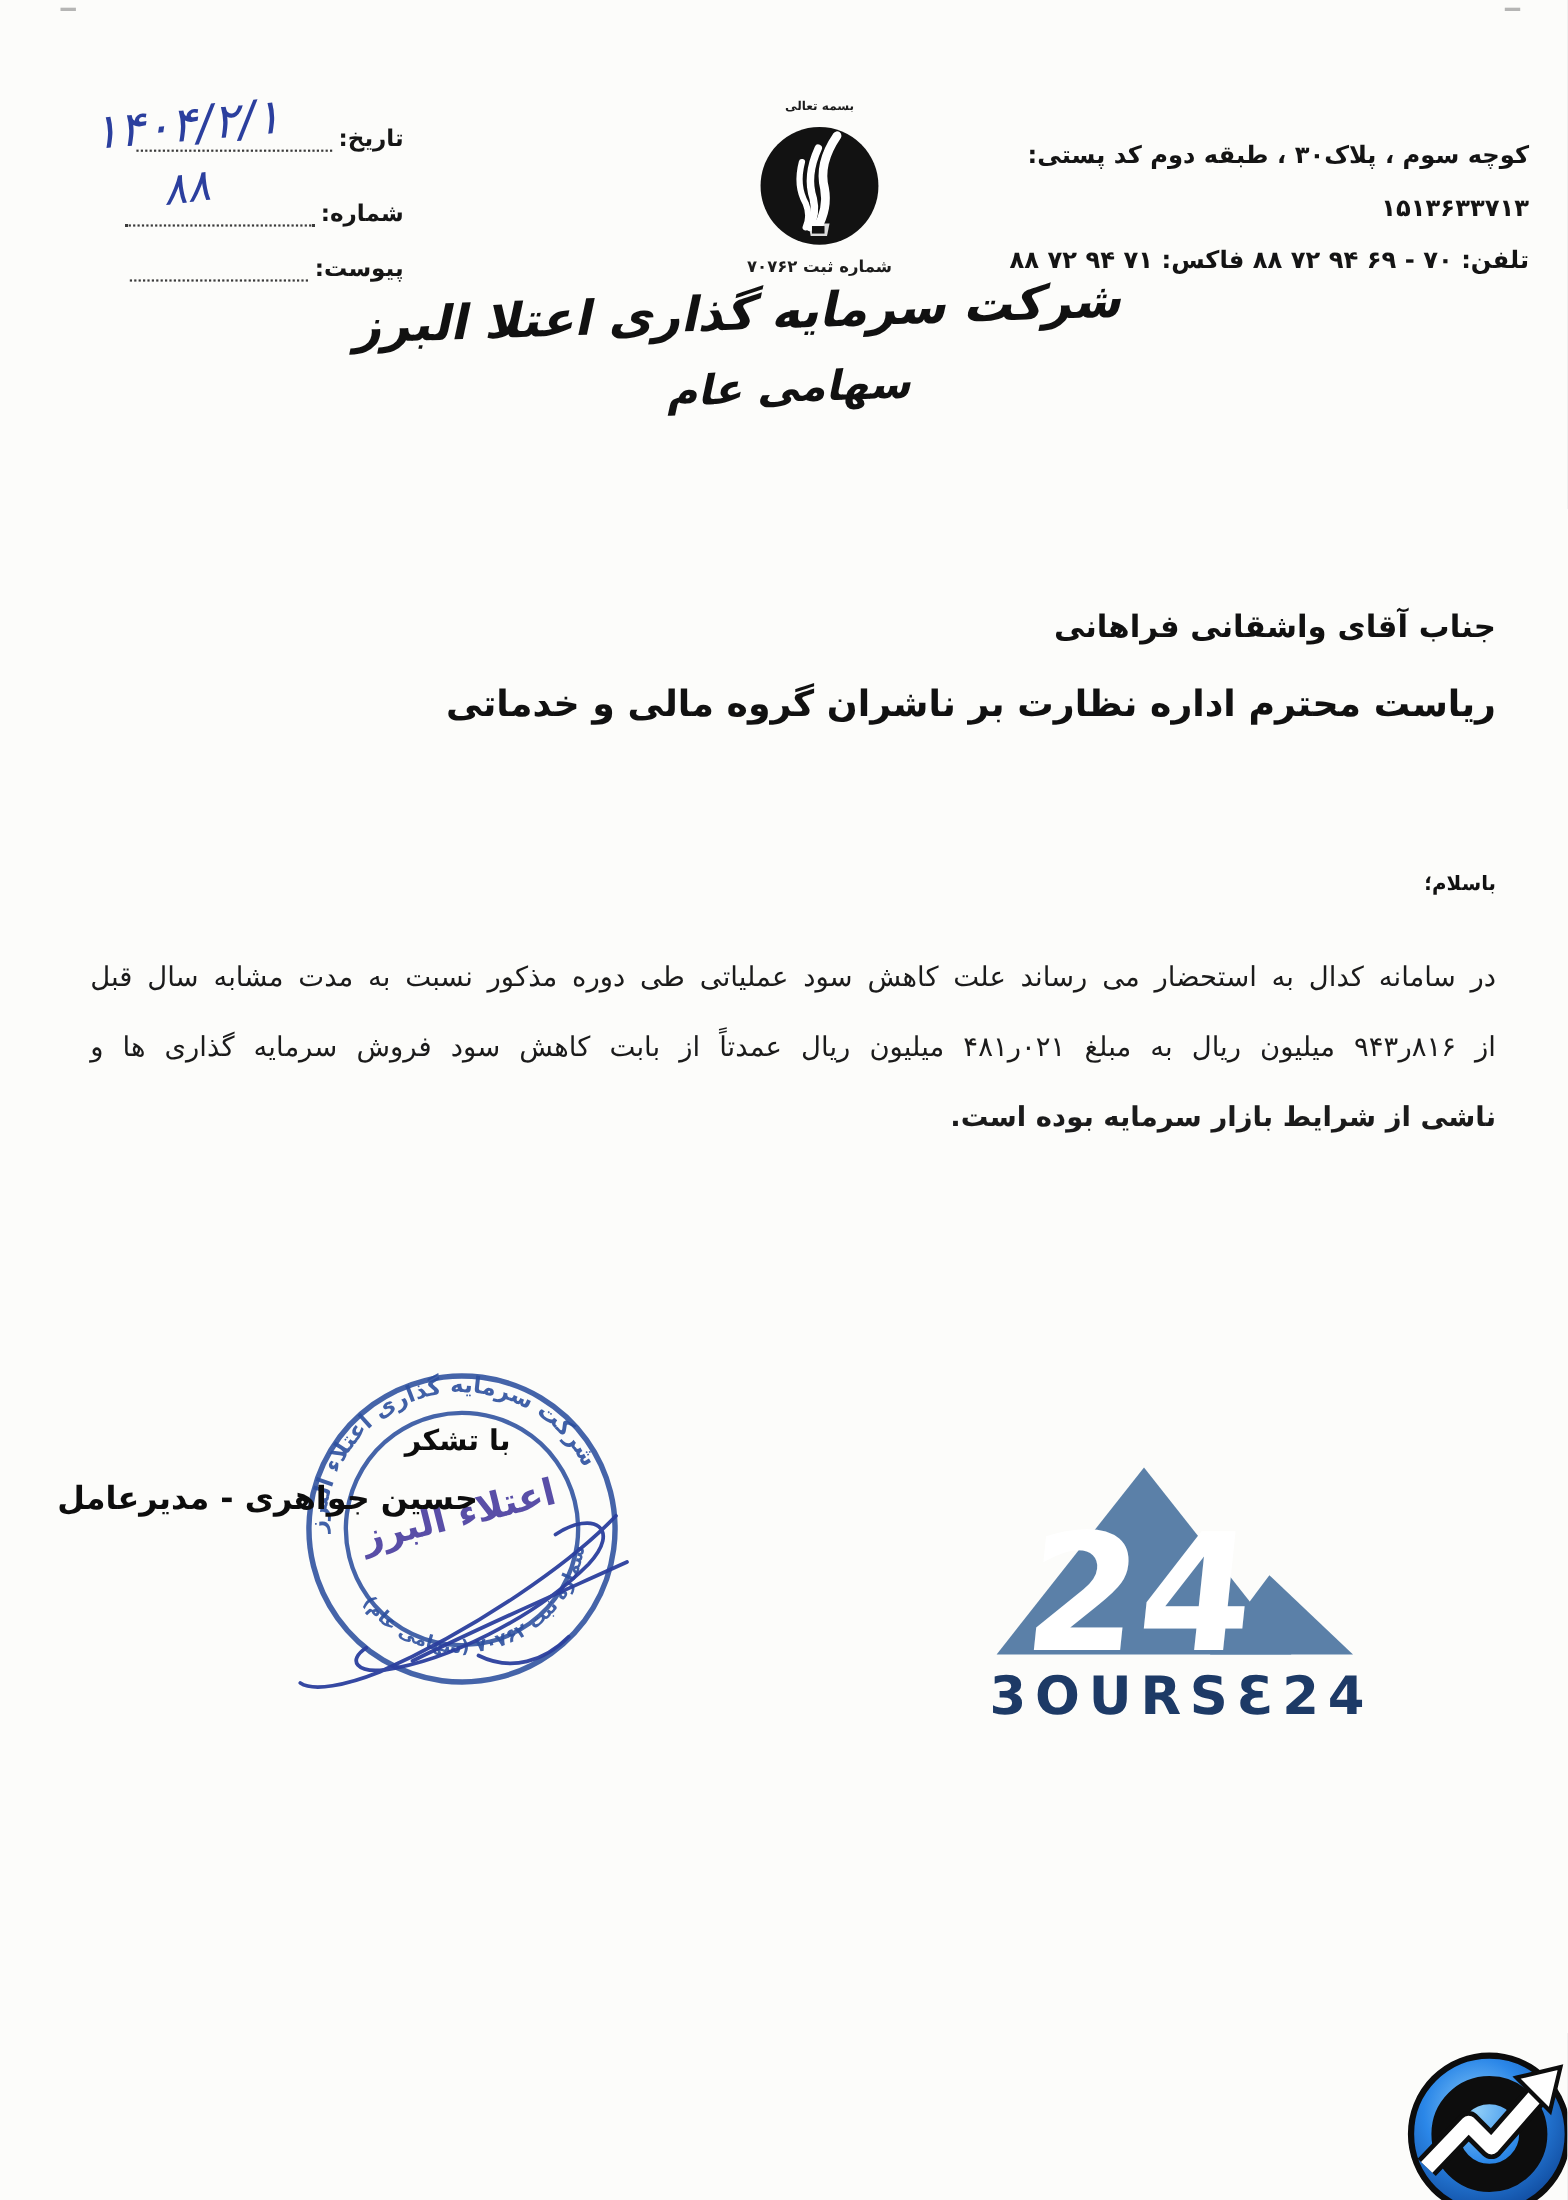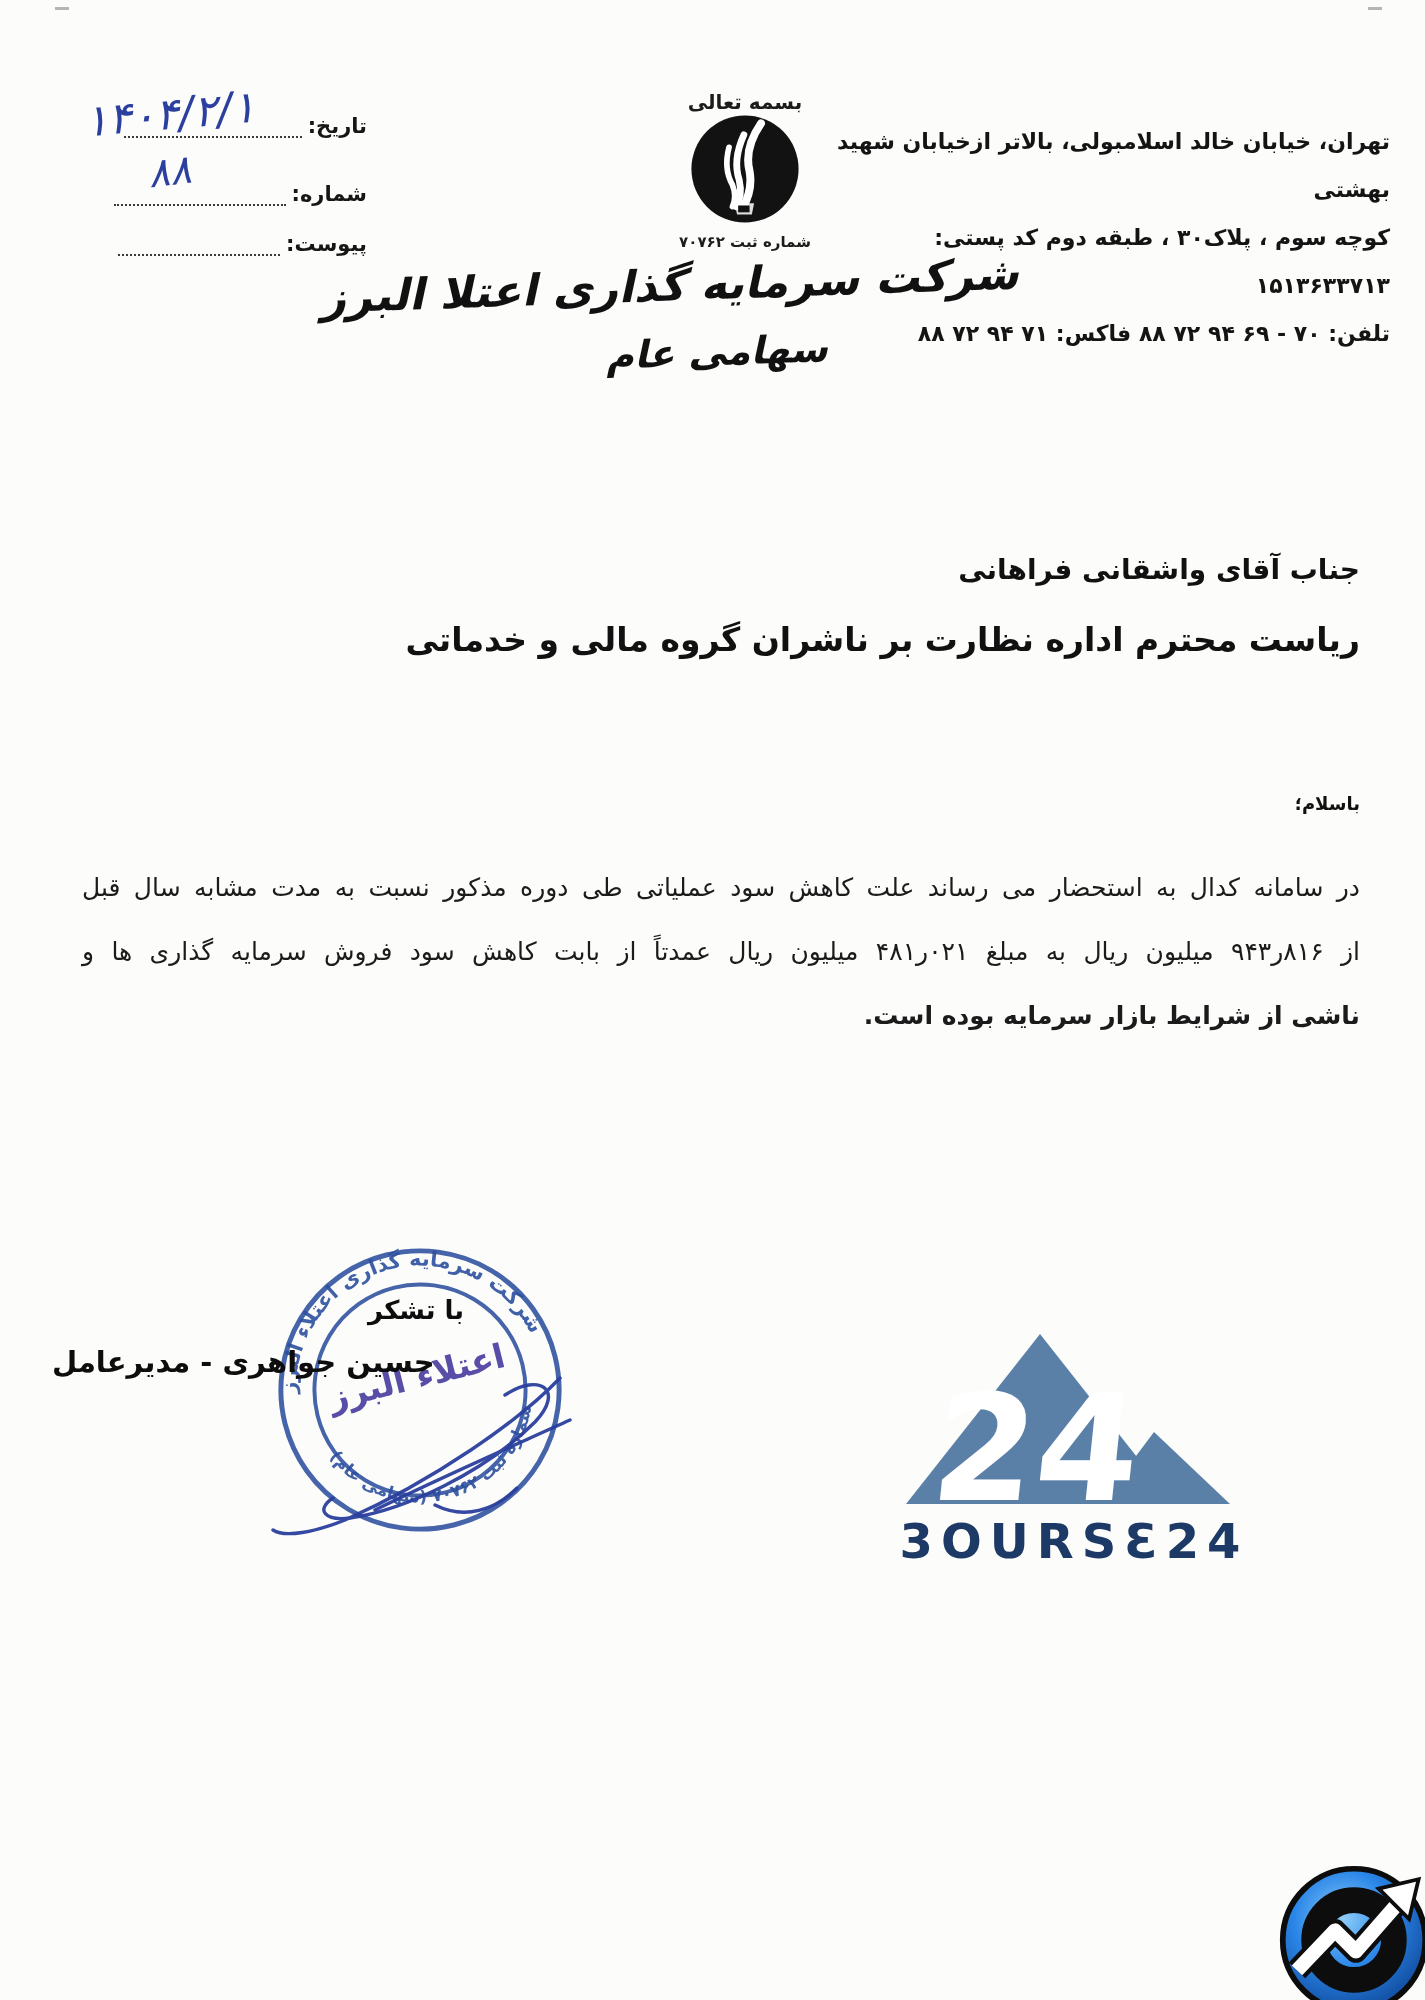--- a/index.html
+++ b/index.html
@@ -9,21 +9,21 @@
     font-family:"DejaVu Sans",sans-serif;color:#1c1c1c;
   }
   .abs{position:absolute;}
   .rtl{direction:rtl;unicode-bidi:plaintext;}
   
   .meta-row{display:flex;direction:rtl;align-items:flex-end;gap:6px;}
   .meta-label{font-weight:bold;font-size:21px;color:#161616;white-space:nowrap;}
   .dots{border-bottom:2.5px dotted #3a3a3a;height:16px;}
   .hand{color:#2b3f9e;font-style:italic;white-space:nowrap;}
   
-  .bismillah{font-size:20px;font-weight:bold;text-align:center;}
+  .bismillah{font-size:11px;font-weight:bold;text-align:center;}
   .reg{font-size:15px;font-weight:bold;text-align:center;}
   .addr{direction:rtl;text-align:right;font-weight:bold;font-size:22px;line-height:48px;color:#141414;}
   .addr .l3{padding-left:38px;}
   .callig{direction:rtl;text-align:center;font-weight:bold;white-space:nowrap;
           transform:skewX(-14deg) rotate(-2deg);color:#111;}
   
   .recip{direction:rtl;text-align:center;font-weight:bold;color:#111;white-space:nowrap;}
   .body-par{direction:rtl;font-size:25px;color:#1b1b1b;}
   .body-line{text-align:justify;text-align-last:justify;line-height:64px;height:64px;}
   .body-line.first{text-indent:42px;}
@@ -68,21 +68,20 @@
     <path d="M64,10 Q49,32 54,52 Q57,68 48,84" stroke="#fff" stroke-width="7" fill="none" stroke-linecap="round"></path>
     <path d="M49,20 Q39,42 45,60 Q48,73 42,83" stroke="#fff" stroke-width="6" fill="none" stroke-linecap="round"></path>
     <path d="M36,31 Q31,50 39,64 Q43,74 39,83" stroke="#fff" stroke-width="5" fill="none" stroke-linecap="round"></path>
     <path d="M41,80 L58,80 L56,90 L43,90 Z" fill="#fff" opacity="0.85"></path>
     <rect x="44" y="82" width="10" height="6" fill="#121212"></rect>
   </svg>
 
   <div class="abs reg rtl" style="left:645px;top:233px;width:200px;">شماره ثبت ۷۰۷۶۲</div>
 
   <div class="abs addr" style="right:35px;top:118px;width:560px;">
-    <div>تهران، خیابان خالد اسلامبولی، بالاتر ازخیابان شهید بهشتی</div>
     <div>کوچه سوم ، پلاک۳۰ ، طبقه دوم   کد پستی: ۱۵۱۳۶۳۳۷۱۳</div>
     <div class="l3">تلفن: ۷۰ - ۶۹ ۹۴ ۷۲ ۸۸    فاکس: ۷۱ ۹۴ ۷۲ ۸۸</div>
   </div>
 
   <div class="abs callig" style="left:420px;top:258px;width:600px;font-size:44px;">شرکت سرمایه گذاری اعتلا البرز</div>
   <div class="abs callig" style="left:520px;top:330px;width:400px;font-size:38px;">سهامی عام</div>
 
   <div class="abs recip" style="right:65px;top:553px;font-size:28px;">جناب آقای واشقانی فراهانی</div>
   <div class="abs recip" style="right:65px;top:620px;font-size:33px;">ریاست محترم اداره نظارت بر ناشران گروه مالی و خدماتی</div>
 

